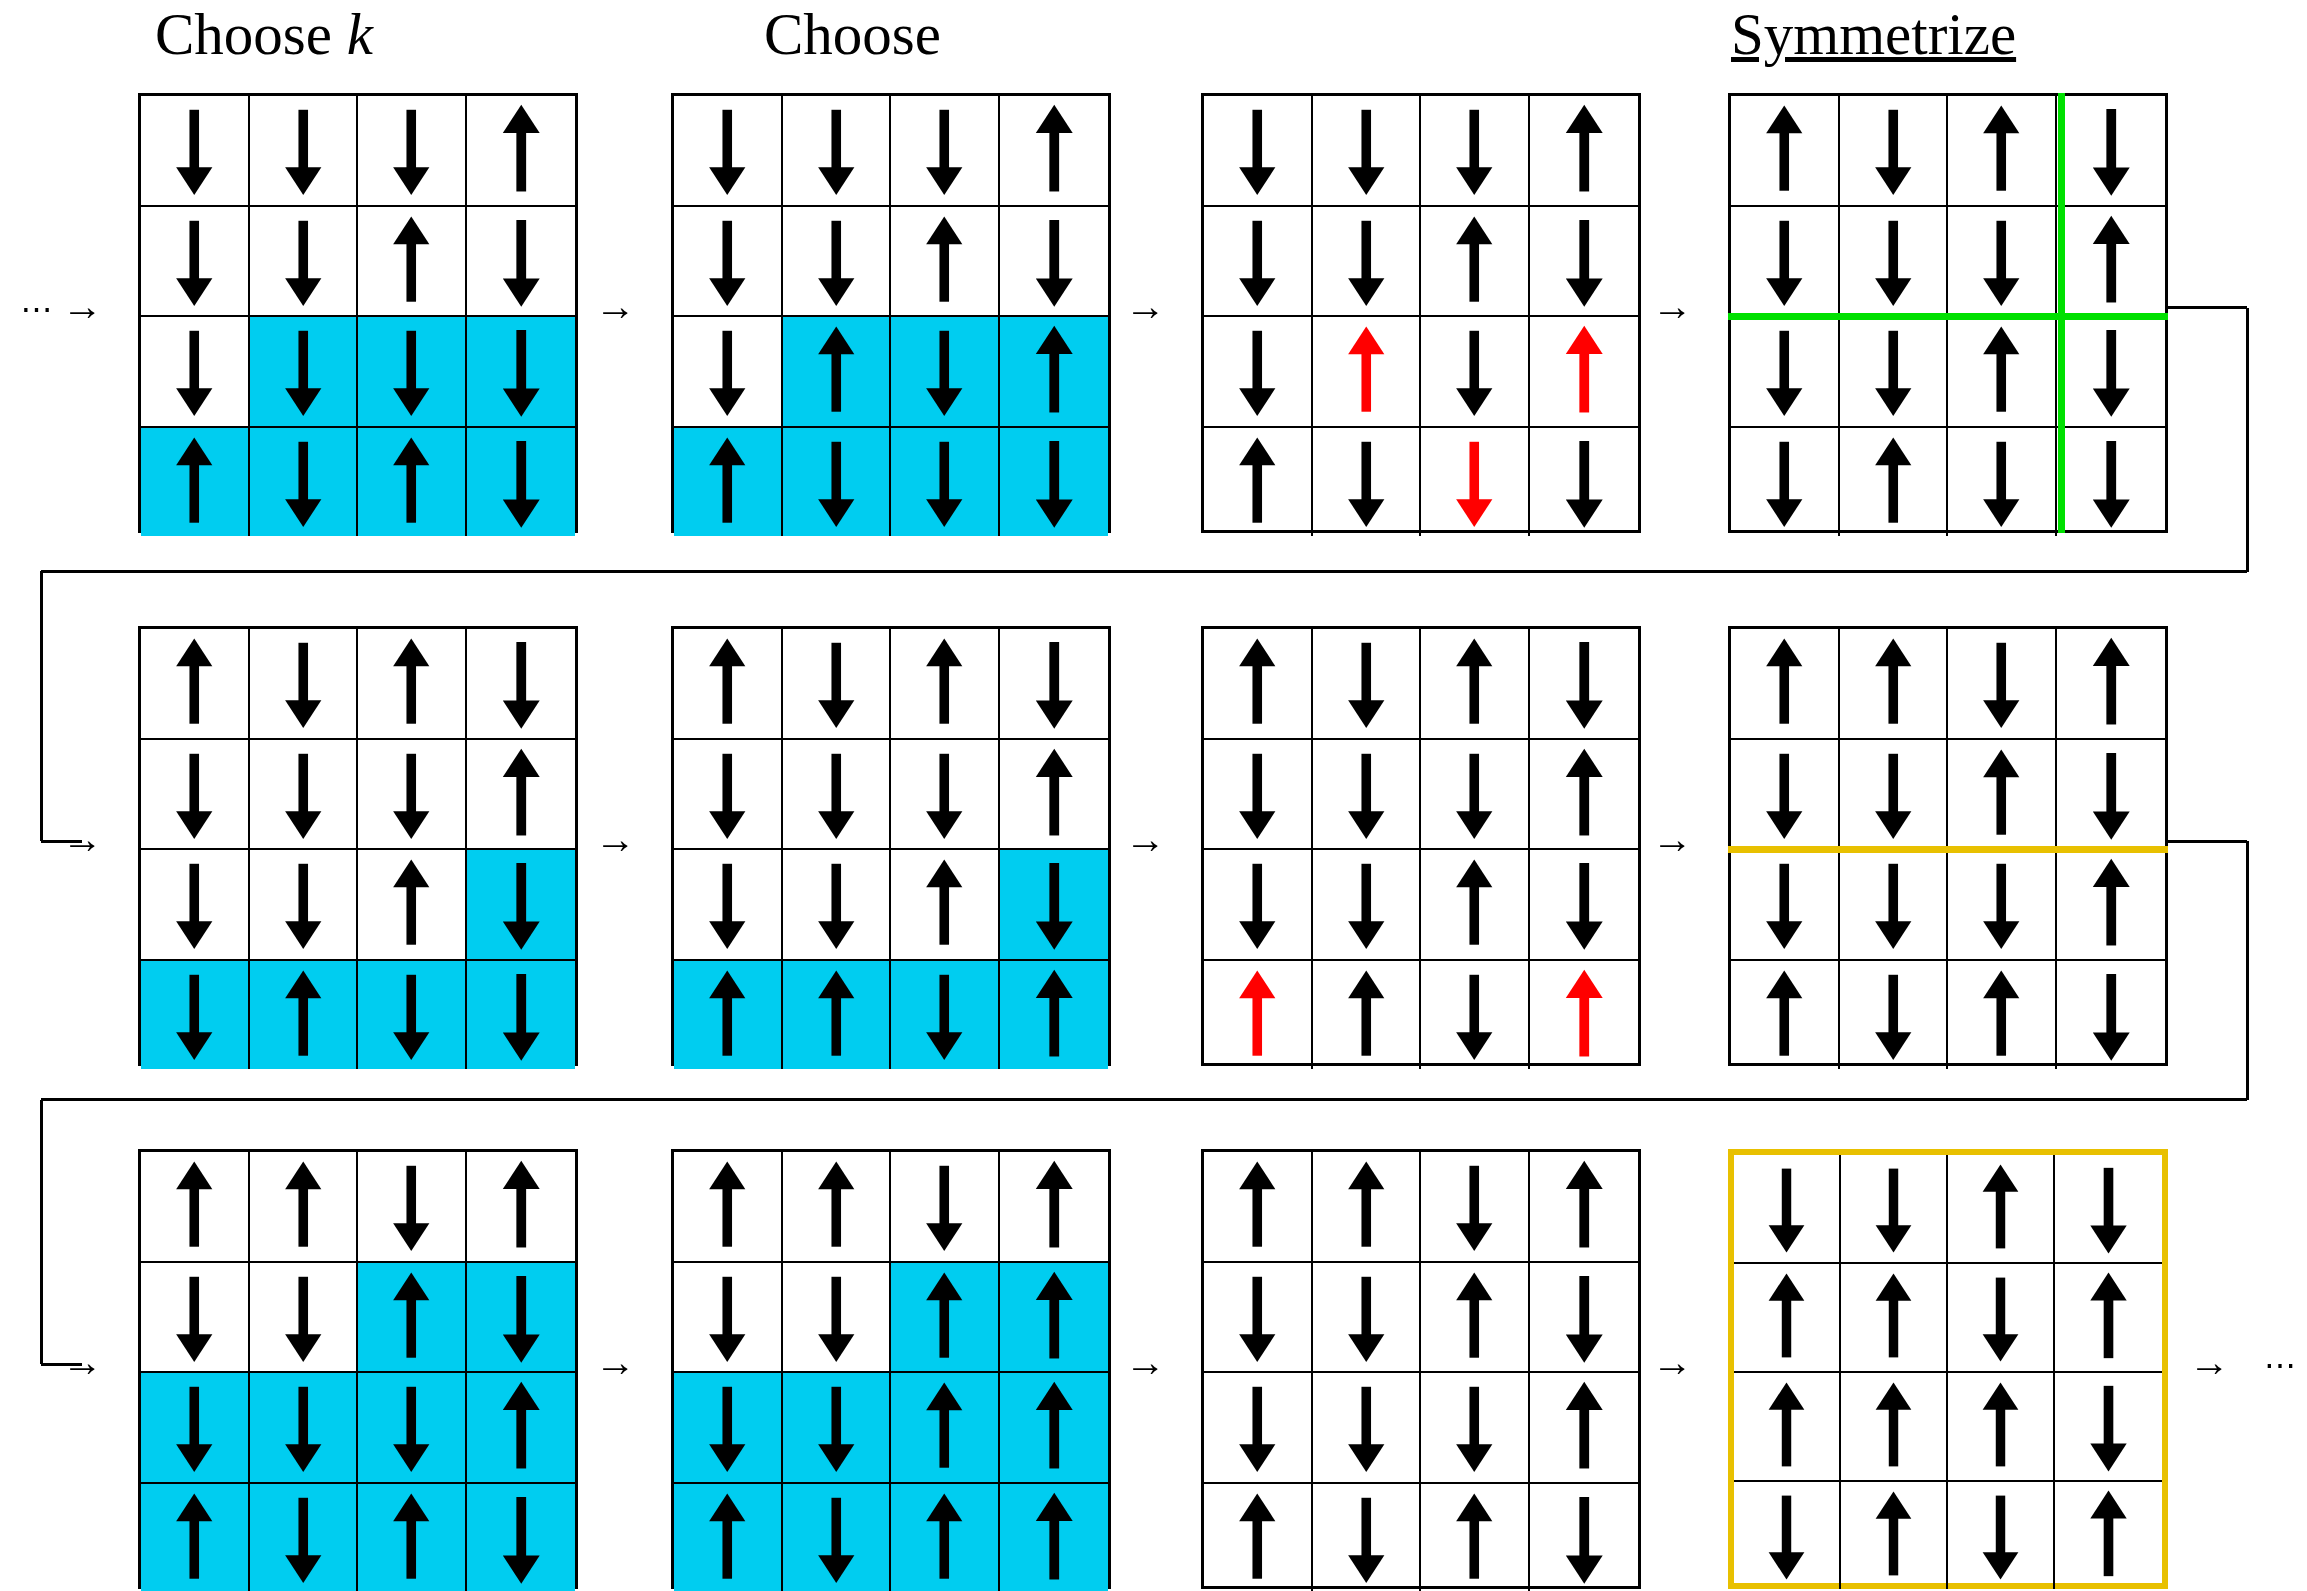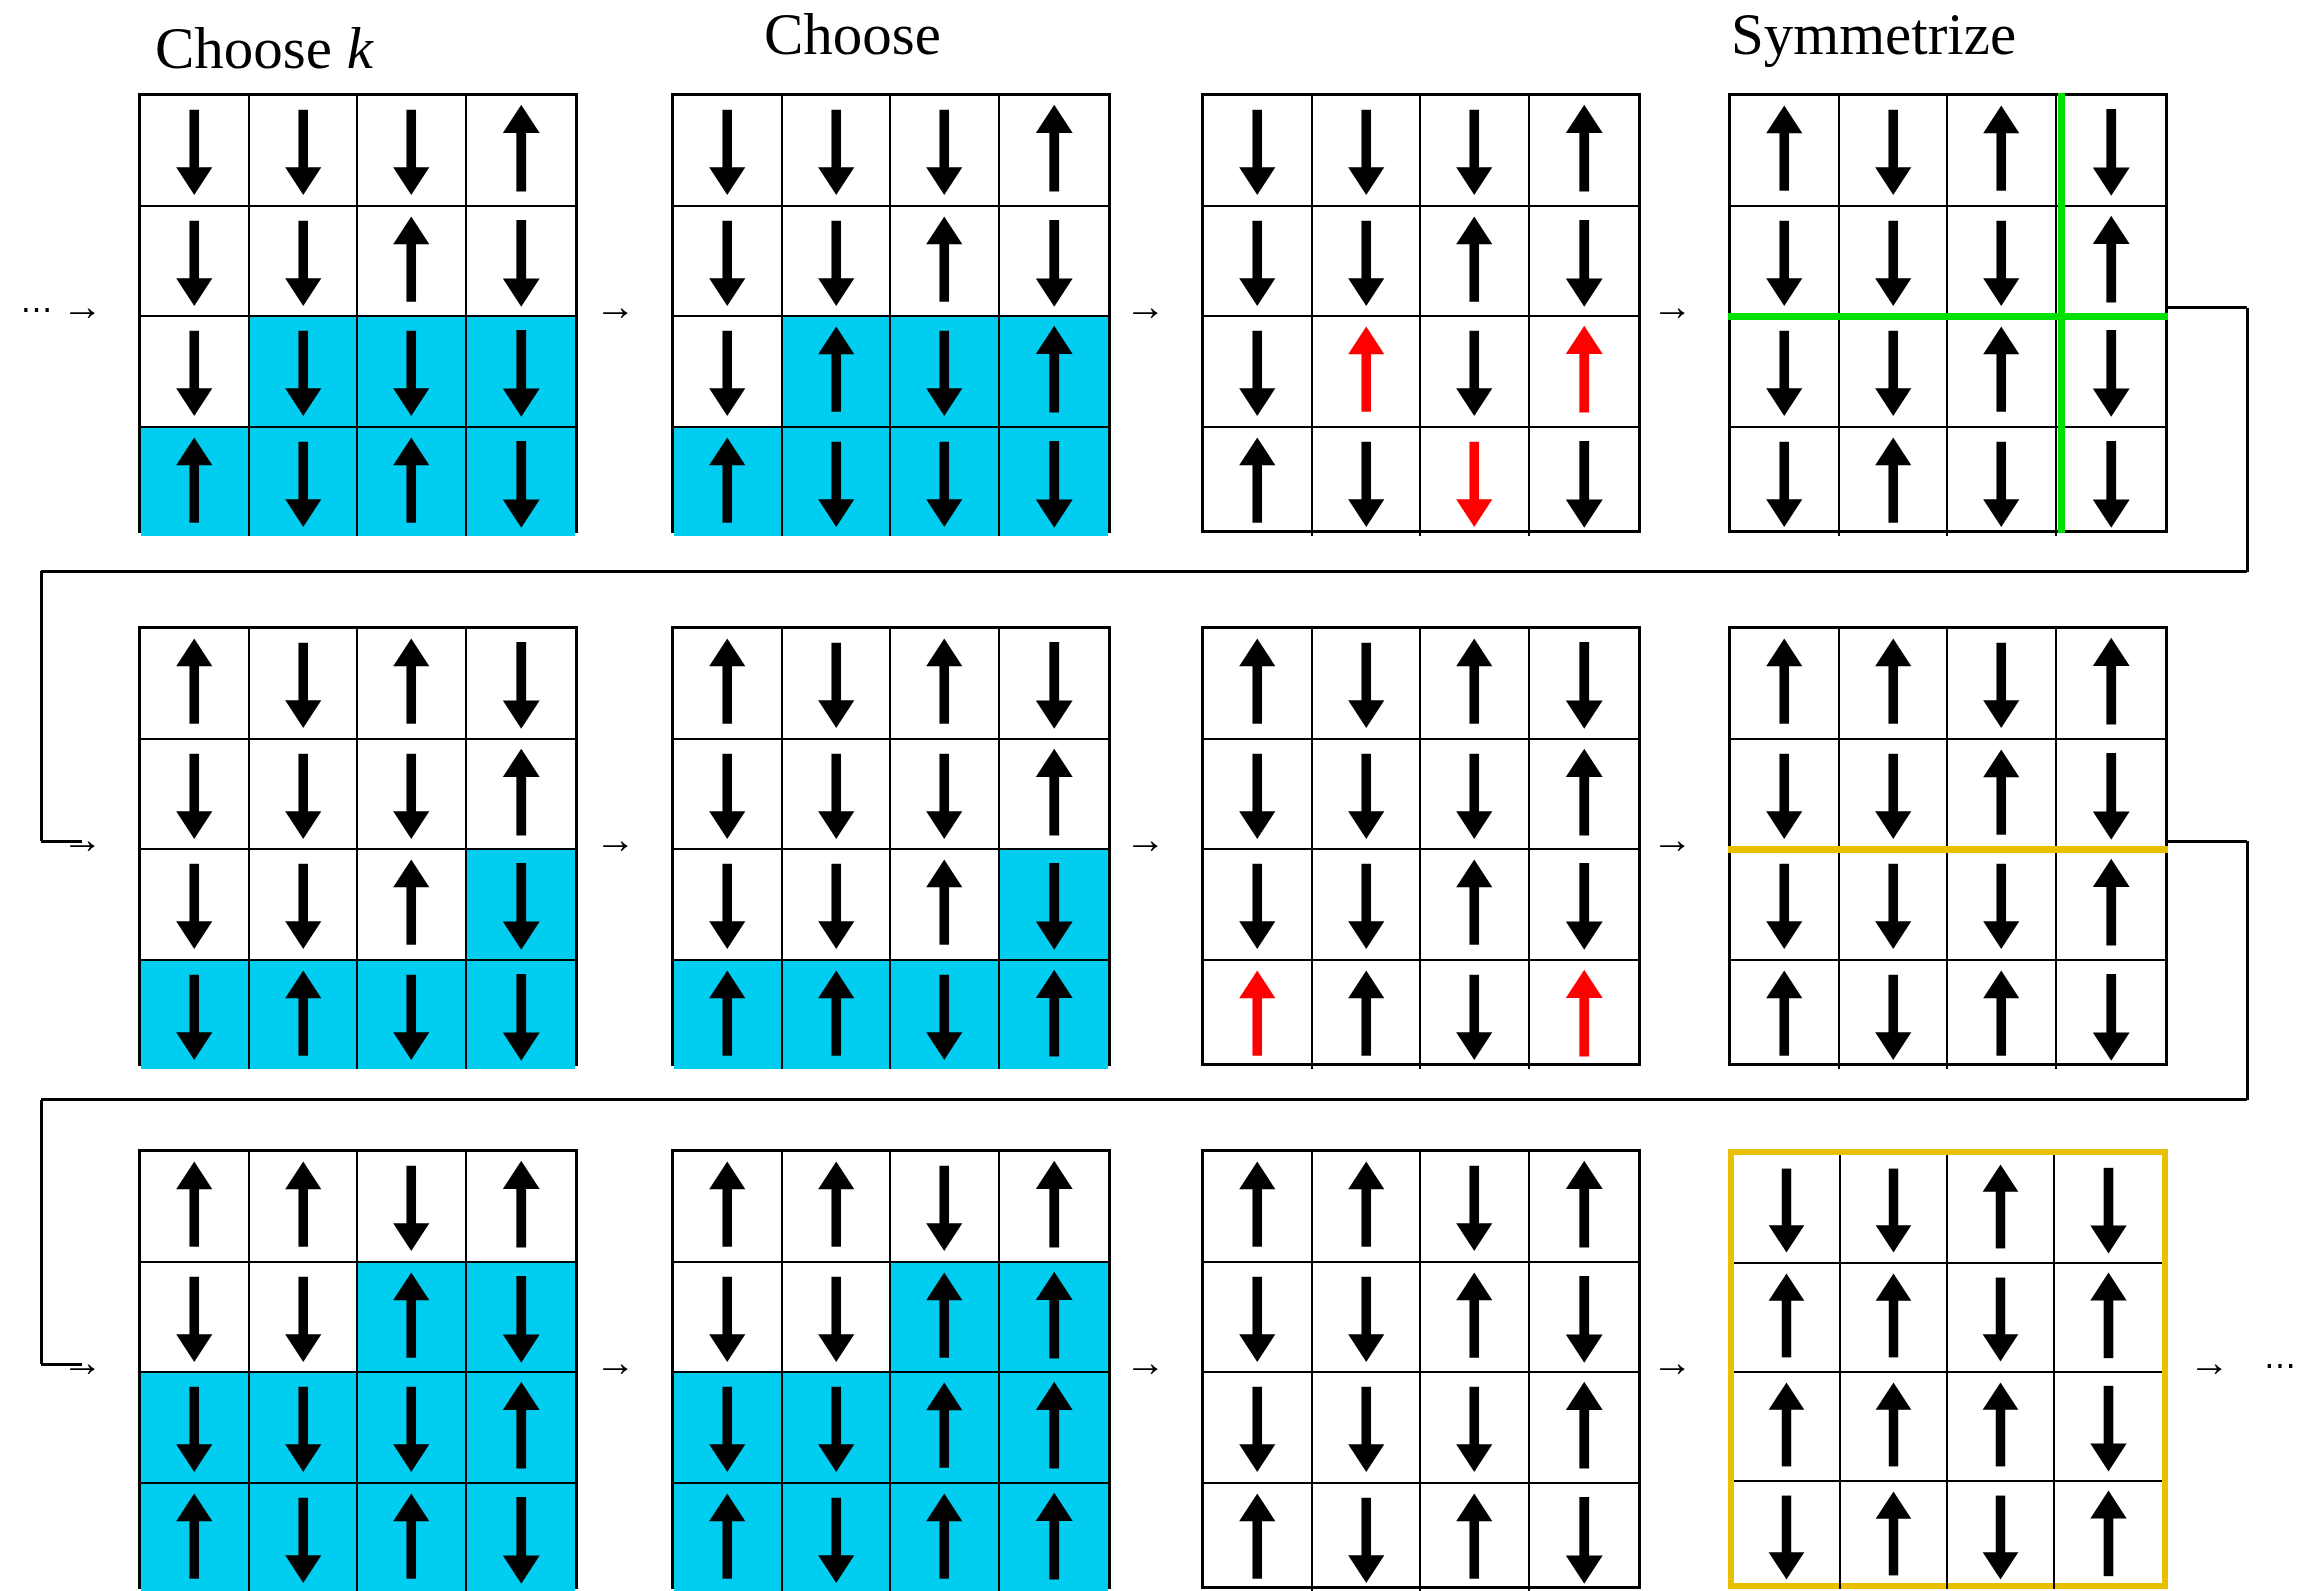--- a/index.html
+++ b/index.html
@@ -17,25 +17,25 @@
 
   .arrowcon{position:absolute;font-size:41px;line-height:41px;color:#000;}
   .dots{position:absolute;font-size:32px;color:#000;}
 
   .overlay{position:absolute;left:0;top:0;width:100%;height:100%;pointer-events:none;}
 </style>
 </head>
 <body>
 
 <div class="headers">
-  <div class="hdr" style="left:155px;top:0;margin-top:14px;">
+  <div class="hdr" style="left:155px;top:0;">
     <span>Choose </span><i>k</i>
   </div>
   <div class="hdr" style="left:764px;top:0;">Choose</div>
-  <div class="hdr" style="left:1731px;top:0;">Symmetrize</div>
+  <div class="hdr" style="left:1731px;top:0;text-decoration:underline;">Symmetrize</div>
 </div>
 
 <div id="diagram">
     <div class="grid" style="left: 138px; top: 93px;">
       <div class="cell">
         <svg viewBox="0 0 100 100" class="arrow">
           <line x1="50" x2="50" y1="12" y2="78" stroke="#000" stroke-width="9"></line>
           <polygon points="50,92 33,66 67,66" fill="#000"></polygon>
         </svg>
       </div>

